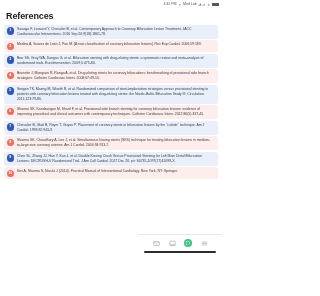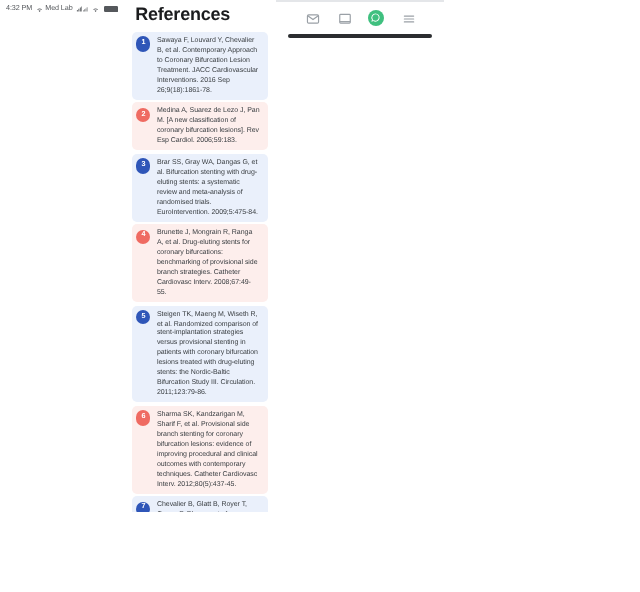--- a/index.html
+++ b/index.html
@@ -2,21 +2,21 @@
 <html><head>
 <meta charset="utf-8">
 <style>
   * { margin:0; padding:0; box-sizing:border-box; }
   html, body {
     width:222px; height:296px;
     background:#ffffff;
     font-family:"Liberation Sans", sans-serif;
     overflow:hidden;
   }
-  #app { width:222px; height:256px; position:relative; background:#ffffff; display:flex; flex-direction:row; }
+  #app { width:222px; height:256px; position:relative; background:#ffffff; display:flex; flex-direction:column;align-items:flex-end; }
 
   
   .statusbar {
     height:9px; flex:0 0 9px;
     display:flex; align-items:center; justify-content:space-between;
     padding:0 3px;
     background:#ffffff;
   }
   .sb-left { display:flex; align-items:center; gap:1.5px; }
   .sb-right { display:flex; align-items:center; gap:1.5px; }

